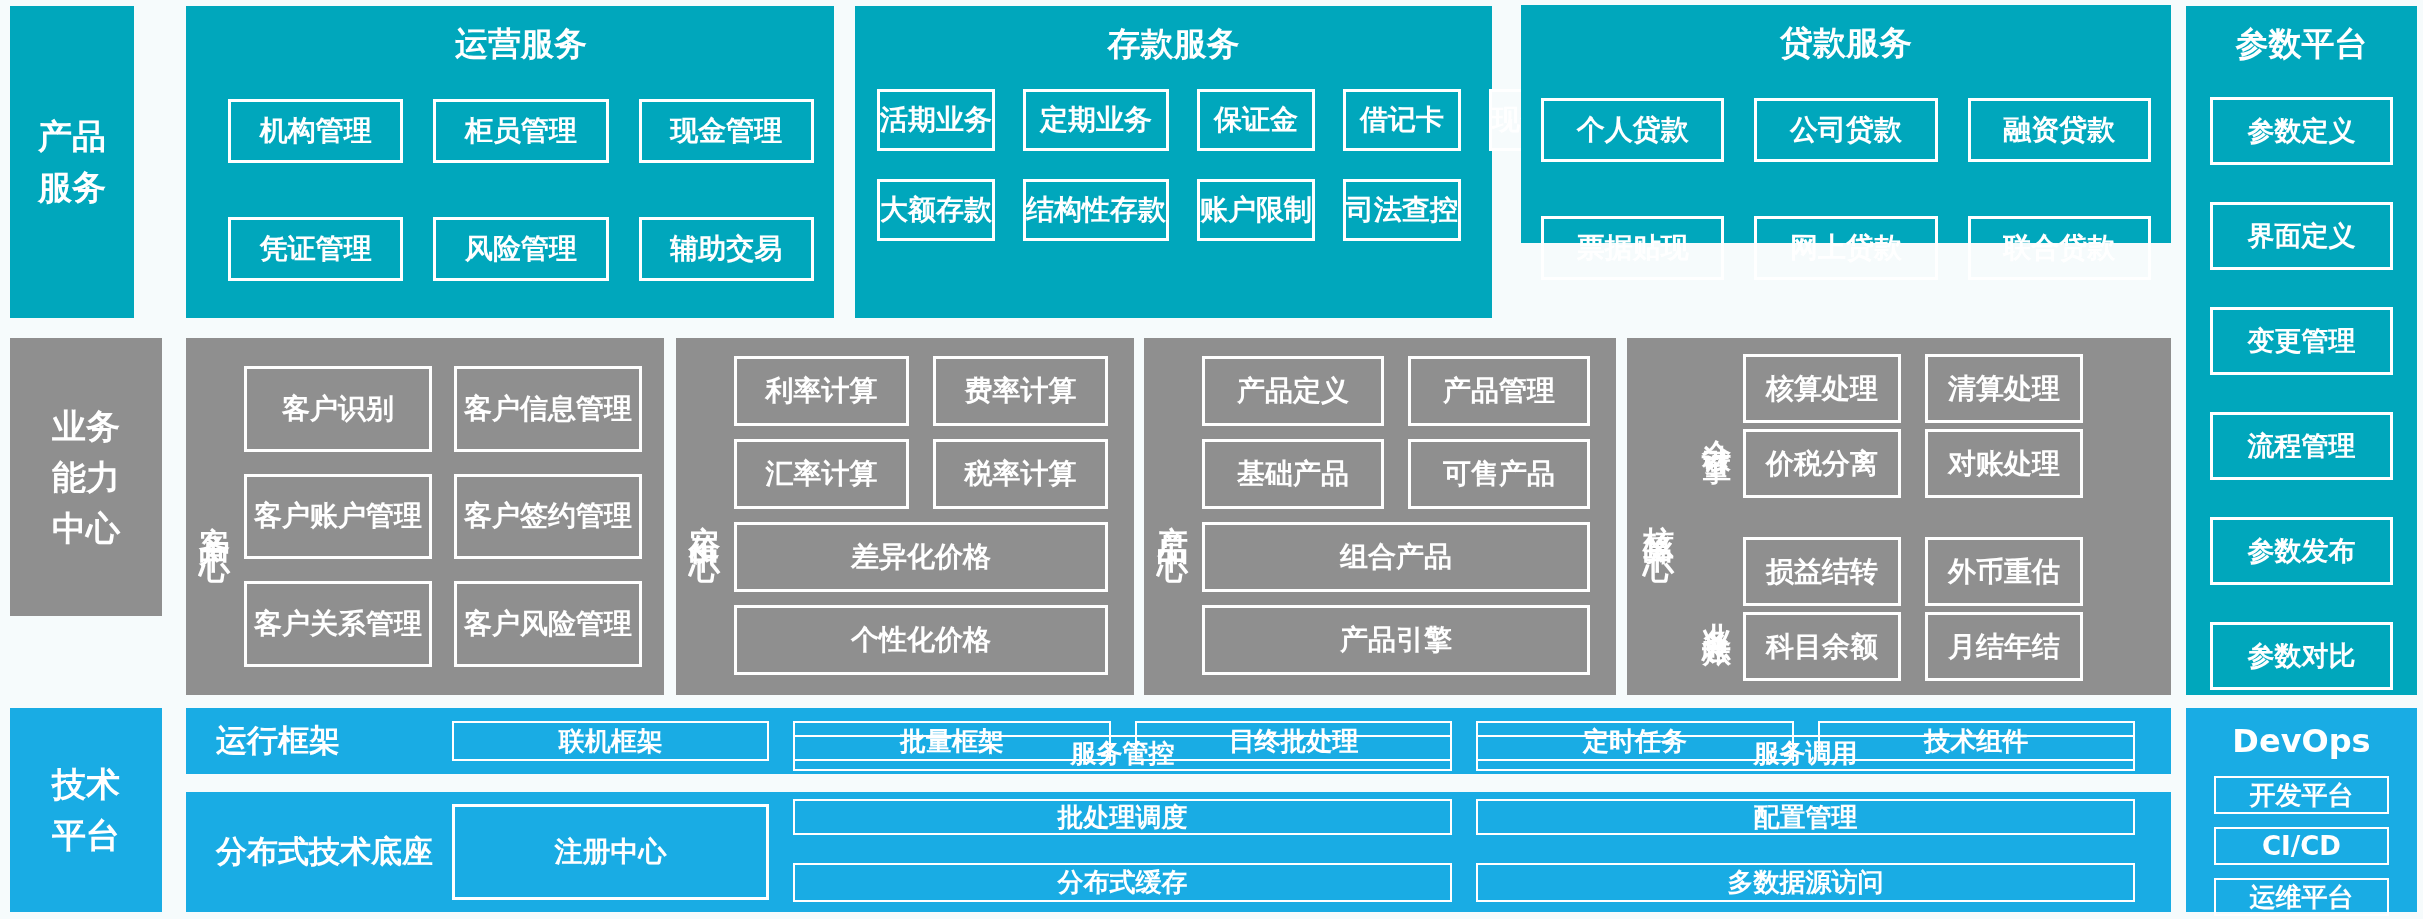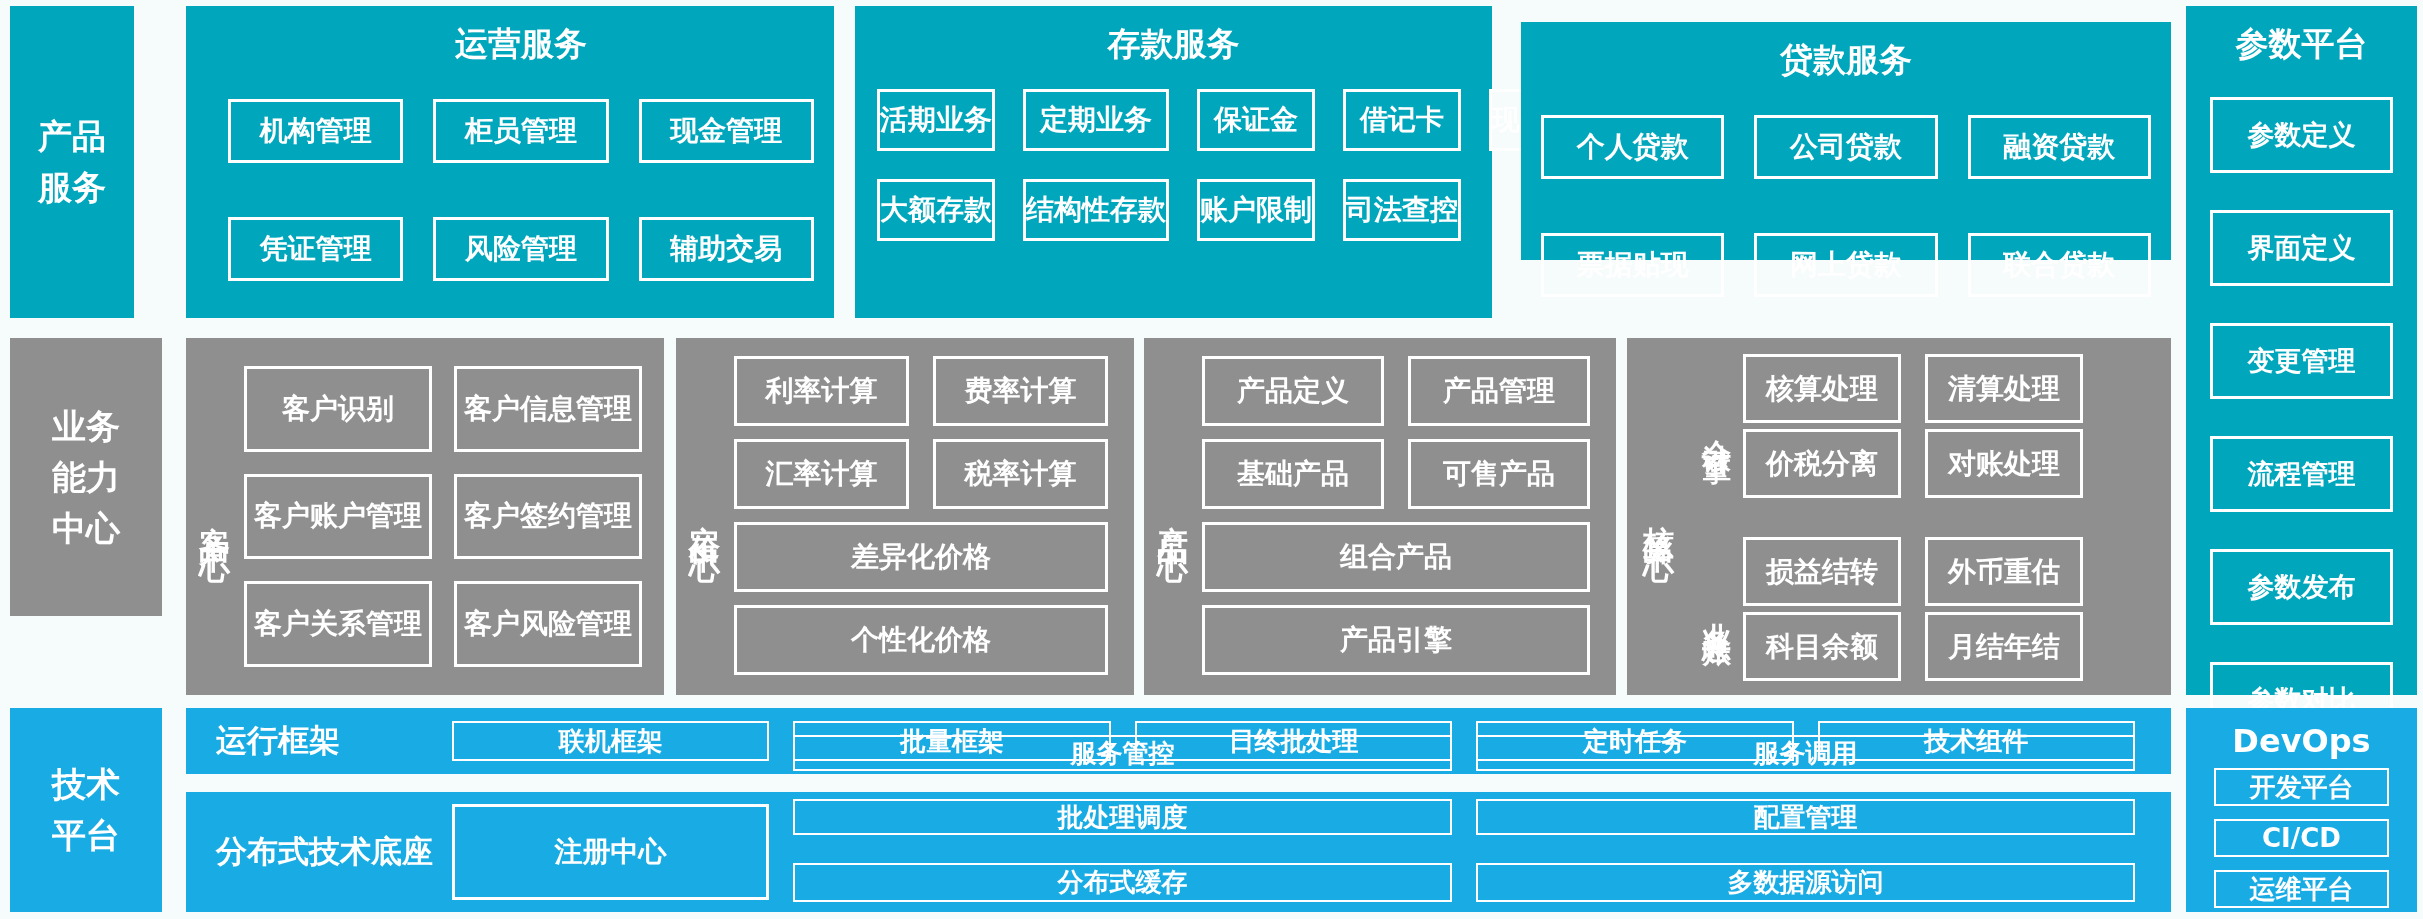--- a/index.html
+++ b/index.html
@@ -32,21 +32,21 @@
   }
 
   
   .ops-grid{display:grid;grid-template-columns:repeat(3,1fr);column-gap:30px;row-gap:54px;margin:32px 20px 0;}
   .ops-grid .box{height:64px;}
   .deposit-grid{display:grid;grid-template-columns:repeat(5,1fr);column-gap:26px;row-gap:17px;margin:22px 22px 0;gap:28px;}
   .deposit-grid .box{height:62px;}
 
   
   .param-list{display:flex;flex-direction:column;gap:37px;margin:30px 24px 0;}
-  .param-list .box{height:76px;font-size:27px;}
+  .param-list .box{height:68px;font-size:27px;}
 
   
   .center{display:flex;}
   .vlabel{
     flex:0 0 58px;display:flex;align-items:center;justify-content:center;
     writing-mode:vertical-lr;text-orientation:upright;
     font-size:31px;font-weight:700;letter-spacing:8px;
   }
   .customer-grid{flex:1;display:grid;grid-template-columns:1fr 1fr;grid-auto-rows:1fr;gap:22px;margin:28px 22px 28px 0;}
   .pricing-grid{flex:1;display:grid;grid-template-columns:1fr 1fr;grid-auto-rows:1fr;gap:13px 24px;margin:18px 26px 20px 0;}
@@ -63,28 +63,28 @@
   .bar{display:flex;align-items:center;padding:0 36px 0 30px;}
   .bar-label{flex:0 0 236px;font-size:31px;font-weight:700;}
   .runtime-grid{flex:1;display:grid;grid-template-columns:repeat(5,1fr);column-gap:24px;}
   .runtime-grid .box{height:40px;border-width:2px;font-size:26px;}
   .registry{flex:0 0 317px;height:96px;}
   .dist-grid{flex:1;display:grid;grid-template-columns:repeat(2,1fr);grid-template-rows:36px 36px;gap:28px 24px;margin-left:24px;}
   .dist-grid .box{border-width:2px;font-size:26px;}
 
   
   .devops-title{padding-top:14px;font-size:32px;}
-  .devops-list{display:flex;flex-direction:column;gap:13px;margin:8px 28px 0;}
+  .devops-list{display:flex;flex-direction:column;gap:13px;margin:16px 28px 0;}
   .devops-list .box{height:38px;border-width:2px;font-size:26px;}
 
   
   .r-product-label{left:10px;top:6px;width:124px;height:312px;}
   .r-ops{left:186px;top:6px;width:648px;height:312px;padding-left:22px;}
   .r-deposit{left:855px;top:6px;width:637px;height:312px;}
-  .r-loan{left:1521px;top:22px;width:650px;height:238px;}
+  .r-loan{left:1521px;top:5px;width:650px;height:238px;}
   .r-param{left:2186px;top:6px;width:231px;height:689px;}
   .r-biz-label{left:10px;top:338px;width:152px;height:278px;}
   .r-customer{left:186px;top:338px;width:478px;height:357px;}
   .r-pricing{left:676px;top:338px;width:458px;height:357px;}
   .r-prodcenter{left:1144px;top:338px;width:472px;height:357px;}
   .r-accounting{left:1627px;top:338px;width:544px;height:357px;}
   .r-tech-label{left:10px;top:708px;width:152px;height:204px;}
   .r-runtime{left:186px;top:708px;width:1985px;height:66px;}
   .r-distributed{left:186px;top:792px;width:1985px;height:120px;}
   .r-devops{left:2186px;top:708px;width:231px;height:204px;}

